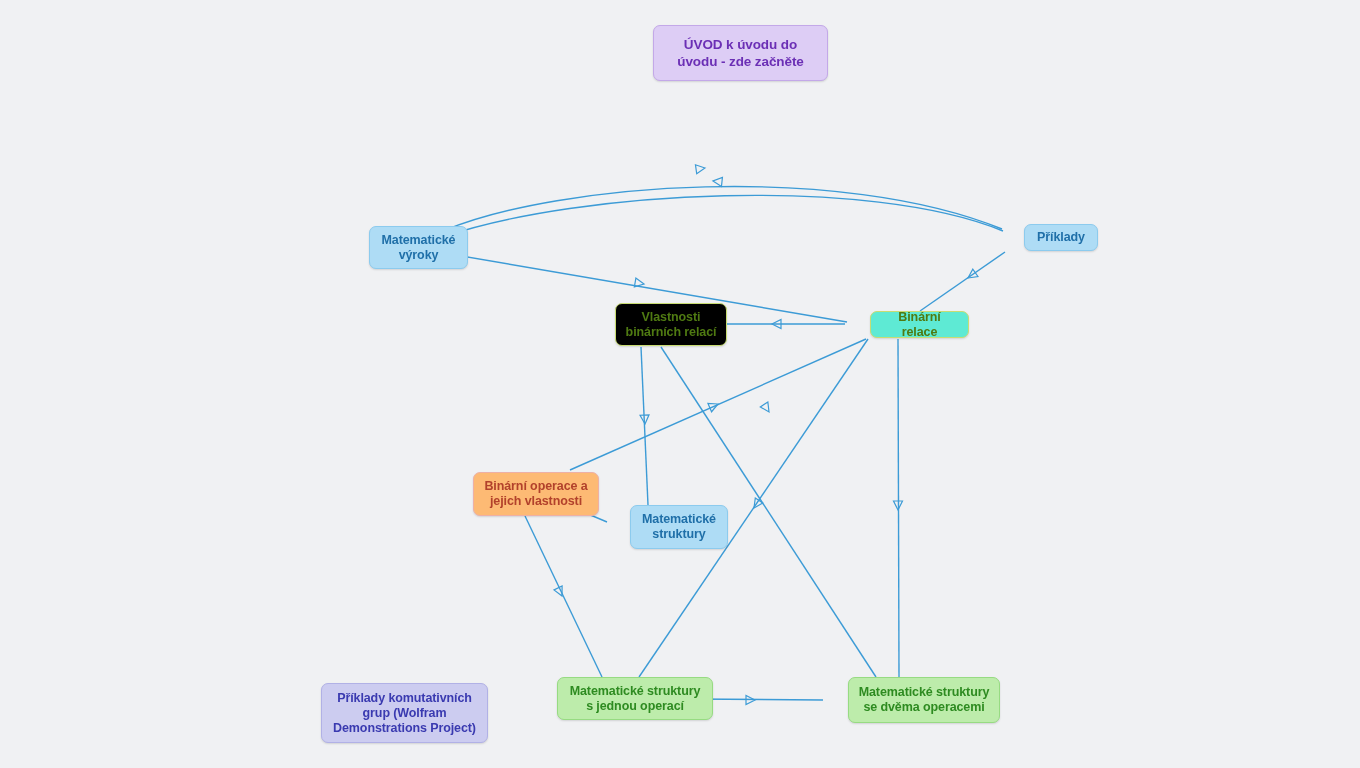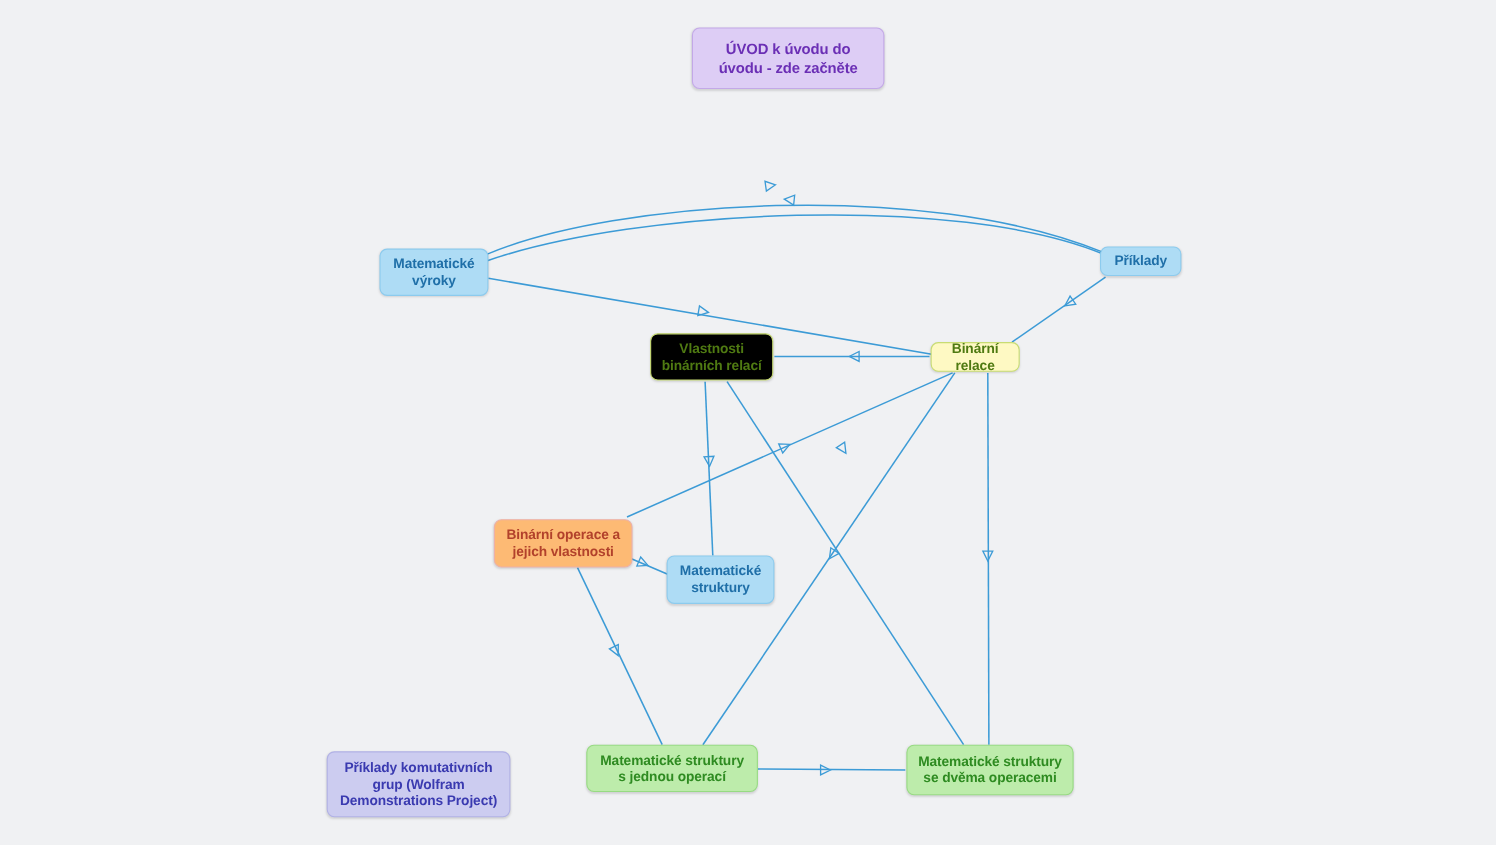--- a/index.html
+++ b/index.html
@@ -39,20 +39,21 @@
     align-items: center;
     justify-content: center;
     text-align: center;
     font-weight: bold;
     font-size: 12.5px;
     line-height: 15px;
     letter-spacing: -0.1px;
     padding: 5px 9px;
     box-shadow: 0 1px 2px rgba(0,0,0,0.13);
     white-space: pre-line;
+    margin-left: 24px;
   }
   .node-root {
     font-size: 13.5px;
     line-height: 17px;
   }
 </style>
 </head>
 <body>
 
 <div id="canvas">
@@ -111,21 +112,21 @@
       </g>
     </svg>
   <div id="node-layer">
       <div class="node node-root" style="left: 629px; top: 25px; width: 175px; height: 56px; background: rgb(221, 205, 245); border-color: rgb(195, 168, 232); color: rgb(107, 47, 181);">ÚVOD k úvodu do
 úvodu - zde začněte</div>
       <div class="node" style="left: 345px; top: 226px; width: 99px; height: 43px; background: rgb(174, 220, 245); border-color: rgb(140, 203, 238); color: rgb(31, 111, 168);">Matematické
 výroky</div>
       <div class="node" style="left: 1000px; top: 224px; width: 74px; height: 27px; background: rgb(174, 220, 245); border-color: rgb(140, 203, 238); color: rgb(31, 111, 168);">Příklady</div>
       <div class="node" style="left: 591px; top: 303px; width: 112px; height: 43px; background: #000000; border-color: rgb(200, 220, 114); color: rgb(79, 122, 18);">Vlastnosti
 binárních relací</div>
-      <div class="node" style="left: 846px; top: 311px; width: 81px; height: 27px; background: #fef9c3; border-color: rgb(200, 220, 114); color: rgb(79, 122, 18);">Binární relace</div>
+      <div class="node" style="left: 846px; top: 311px; width: 99px; height: 27px; background: #5eead4; border-color: rgb(200, 220, 114); color: rgb(79, 122, 18);">Binární relace</div>
       <div class="node" style="left: 449px; top: 472px; width: 126px; height: 44px; background: #fdba74; border-color: rgb(238, 176, 165); color: rgb(178, 65, 43);">Binární operace a
 jejich vlastnosti</div>
       <div class="node" style="left: 606px; top: 505px; width: 98px; height: 44px; background: rgb(174, 220, 245); border-color: rgb(140, 203, 238); color: rgb(31, 111, 168);">Matematické
 struktury</div>
       <div class="node" style="left: 533px; top: 677px; width: 156px; height: 43px; background: rgb(189, 236, 171); border-color: rgb(151, 219, 130); color: rgb(46, 139, 33);">Matematické struktury
 s jednou operací</div>
       <div class="node" style="left: 824px; top: 677px; width: 152px; height: 46px; background: rgb(189, 236, 171); border-color: rgb(151, 219, 130); color: rgb(46, 139, 33);">Matematické struktury
 se dvěma operacemi</div>
       <div class="node" style="left: 297px; top: 683px; width: 167px; height: 60px; background: rgb(204, 204, 240); border-color: rgb(177, 177, 230); color: rgb(58, 58, 176);">Příklady komutativních
 grup (Wolfram

